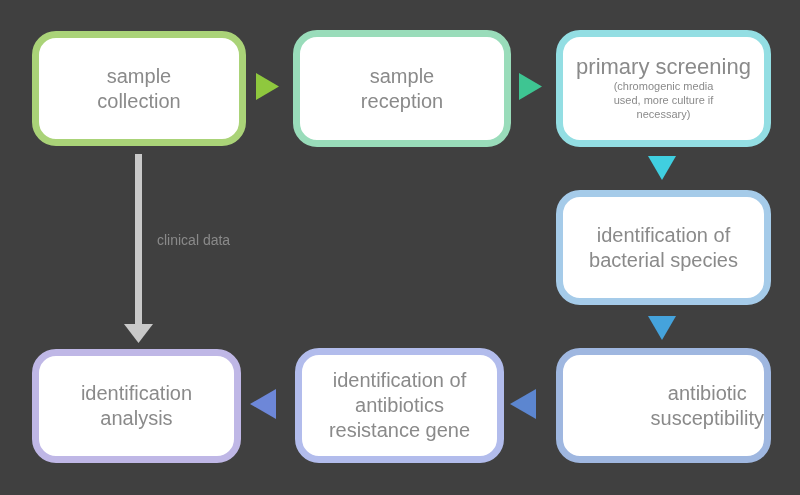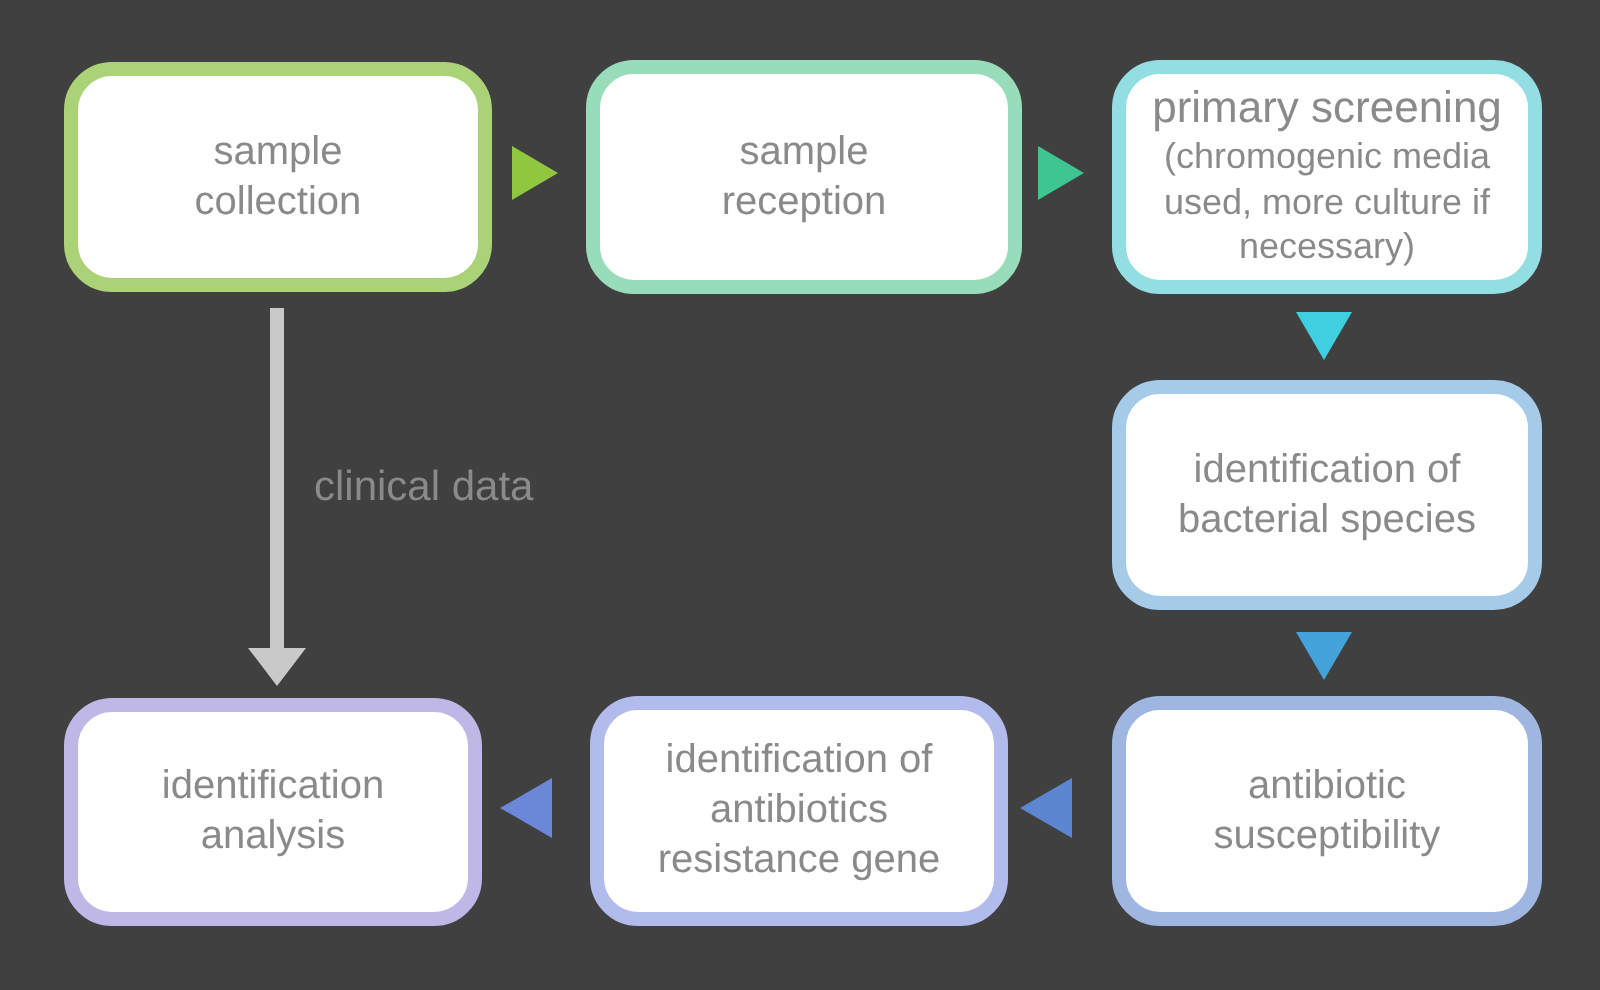--- a/index.html
+++ b/index.html
@@ -31,32 +31,32 @@
     font-size: 20px;
     line-height: 1.25;
   }
   .node-title {
     font-size: 22px;
     line-height: 1.05;
     text-align: center;
   }
   .node-sublabel {
     white-space: pre-line;
-    font-size: 18px;
+    font-size: 11px;
     line-height: 1.25;
     margin-top: 2px;
   }
   .tri { position: absolute; }
   .tri-right { clip-path: polygon(0 0, 100% 50%, 0 100%); }
   .tri-down  { clip-path: polygon(0 0, 100% 0, 50% 100%); }
   .tri-left  { clip-path: polygon(100% 0, 100% 100%, 0 50%); }
   .vline { position: absolute; }
   .edge-label {
     position: absolute;
-    font-size: 21px;
+    font-size: 14px;
     white-space: nowrap;
   }
   
   #node-0 { left: 32px;  top: 31px;  width: 214px; height: 115px; }
   #node-1 { left: 293px; top: 30px;  width: 218px; height: 117px; }
   #node-2 { left: 556px; top: 30px;  width: 215px; height: 117px; }
   #node-3 { left: 556px; top: 190px; width: 215px; height: 115px; }
   #node-4 { left: 556px; top: 348px; width: 215px; height: 115px; }
   #node-5 { left: 295px; top: 348px; width: 209px; height: 115px; }
   #node-6 { left: 32px;  top: 349px; width: 209px; height: 114px; }
@@ -99,21 +99,21 @@
 
   <div class="tri tri-down" id="arrow-2" style="background-color: rgb(64, 207, 224);"></div>
 
   <div class="node" id="node-3" style="border-color: rgb(165, 203, 233);">
     <span class="node-label">identification of
 bacterial species</span>
   </div>
 
   <div class="tri tri-down" id="arrow-3" style="background-color: rgb(69, 163, 220);"></div>
 
-  <div class="node" id="node-4" style="border-color: rgb(159, 183, 224);">
+  <div class="node" id="node-4" style="border-color: rgb(159, 183, 224); align-items: flex-end;">
     <span class="node-label">antibiotic
 susceptibility</span>
   </div>
 
   <div class="tri tri-left" id="arrow-4" style="background-color: rgb(92, 134, 208);"></div>
 
   <div class="node" id="node-5" style="border-color: rgb(178, 188, 236);">
     <span class="node-label">identification of
 antibiotics
 resistance gene</span>

